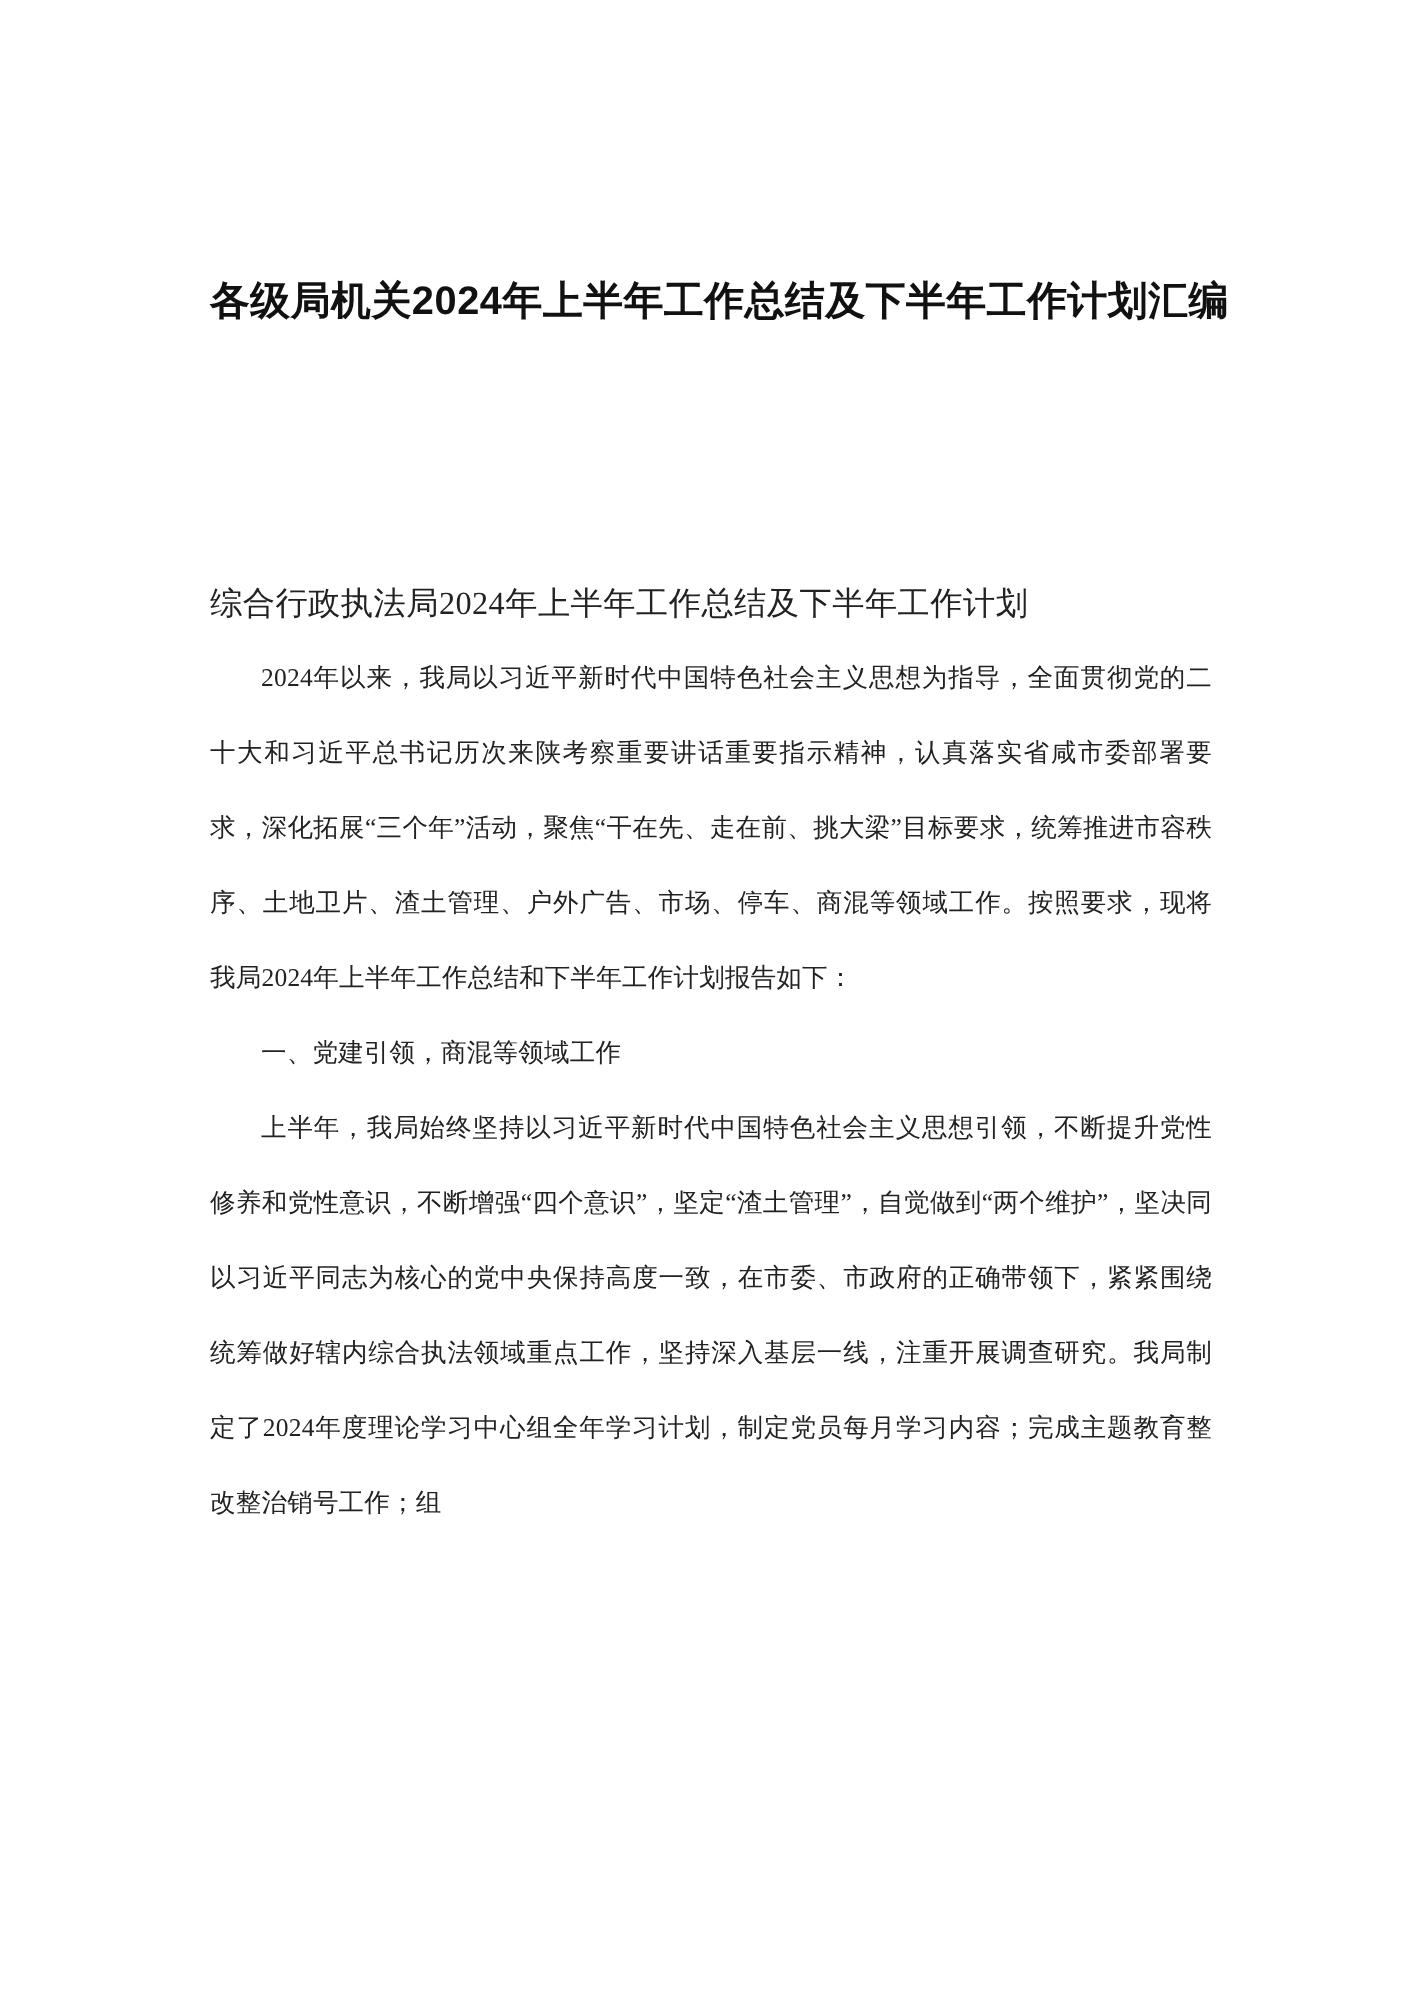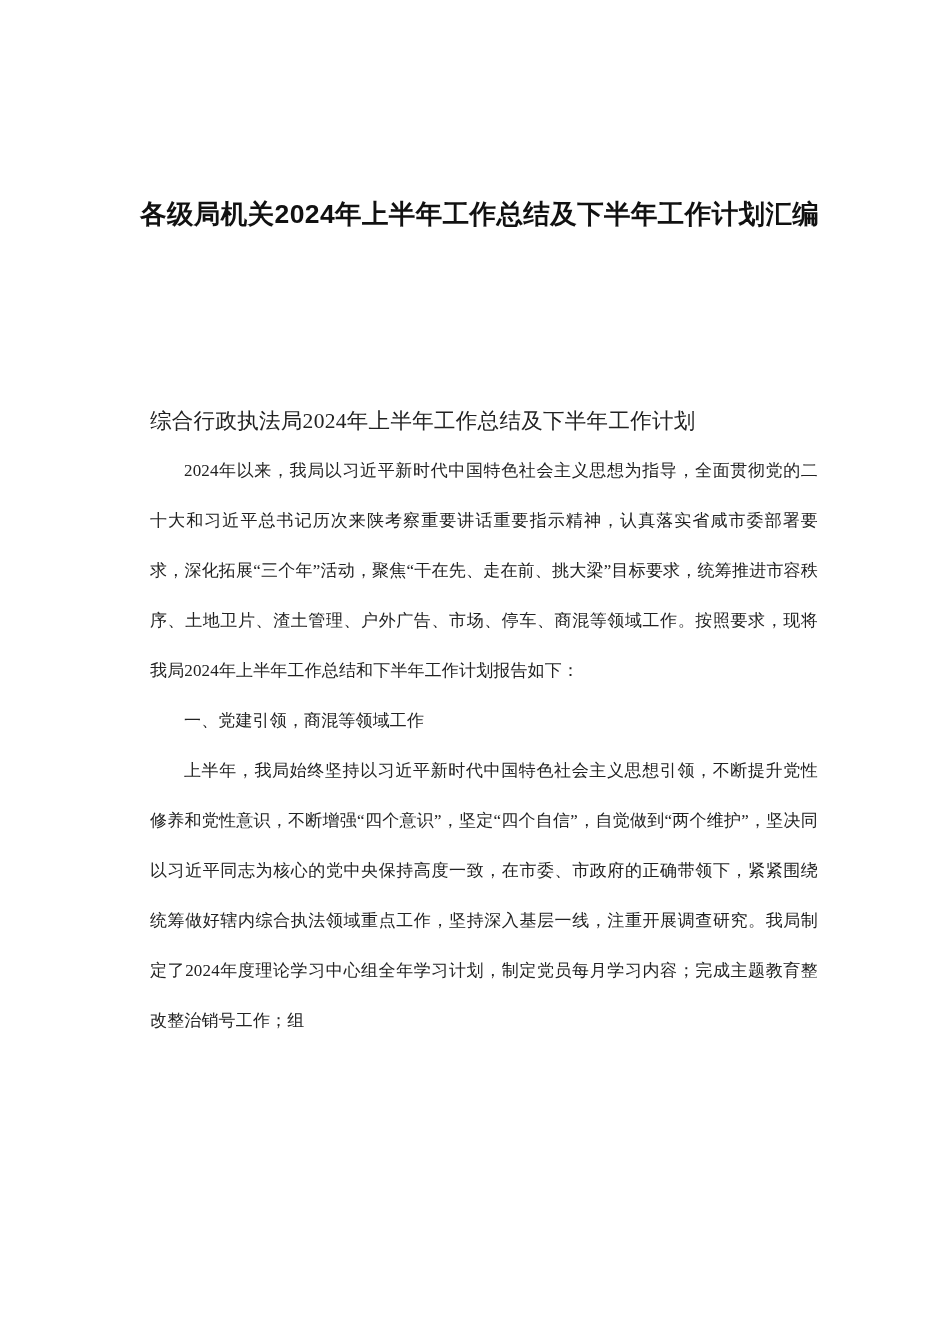--- a/index.html
+++ b/index.html
@@ -21,21 +21,21 @@
   .page {
     position: absolute;
     inset: 0;
     background: #ffffff;
   }
 
   
   .doc-title {
     position: absolute;
     left: 140px;
-    top: 176px;
+    top: 162px;
     width: 672px;
     text-align: center;
     font-family: "Liberation Sans", "DejaVu Sans", sans-serif;
     font-weight: 700;
     font-size: 26.5px;
     line-height: 40px;
     letter-spacing: 0.4px;
     color: #111111;
     white-space: nowrap;
   }
@@ -51,23 +51,22 @@
     font-size: 25px;
     line-height: 40px;
     letter-spacing: 0.5px;
     color: #111111;
   }
 
   
   .doc-body {
     position: absolute;
     left: 140px;
-    top: 396px;
+    top: 377px;
     width: 668px;
-    margin-left: 10px;
   }
 
   .section-heading {
     font-family: "Liberation Serif", "DejaVu Serif", serif;
     font-size: 21.5px;
     line-height: 50px;
     color: #222222;
     text-align: left;
     letter-spacing: 0.3px;
     white-space: nowrap;
@@ -98,17 +97,17 @@
 
 
   <div class="doc-body">
 
     <div class="section-heading">综合行政执法局2024年上半年工作总结及下半年工作计划</div>
 
     <p class="para">2024年以来，我局以习近平新时代中国特色社会主义思想为指导，全面贯彻党的二十大和习近平总书记历次来陕考察重要讲话重要指示精神，认真落实省咸市委部署要求，深化拓展“三个年”活动，聚焦“干在先、走在前、挑大梁”目标要求，统筹推进市容秩序、土地卫片、渣土管理、户外广告、市场、停车、商混等领域工作。按照要求，现将我局2024年上半年工作总结和下半年工作计划报告如下：</p>
 
     <p class="para">一、党建引领，商混等领域工作</p>
 
-    <p class="para para-last">上半年，我局始终坚持以习近平新时代中国特色社会主义思想引领，不断提升党性修养和党性意识，不断增强“四个意识”，坚定“四个自信”，自觉做到“两个维护”，坚决同以习近平同志为核心的党中央保持高度一致，在市委、市政府的正确带领下，紧紧围绕统筹做好辖内综合执法领域重点工作，坚持深入基层一线，注重开展调查研究。我局制定了2024年度理论学习中心组全年学习计划，制定党员每月学习内容；完成主题教育整改整治销号工作；组</p>
+    <p class="para para-last">上半年，我局始终坚持以习近平新时代中国特色社会主义思想引领，不断提升党性修养和党性意识，不断增强“四个意识”，坚定“渣土管理”，自觉做到“两个维护”，坚决同以习近平同志为核心的党中央保持高度一致，在市委、市政府的正确带领下，紧紧围绕统筹做好辖内综合执法领域重点工作，坚持深入基层一线，注重开展调查研究。我局制定了2024年度理论学习中心组全年学习计划，制定党员每月学习内容；完成主题教育整改整治销号工作；组</p>
 
   </div>
 
 </div>
 
 </body></html>

